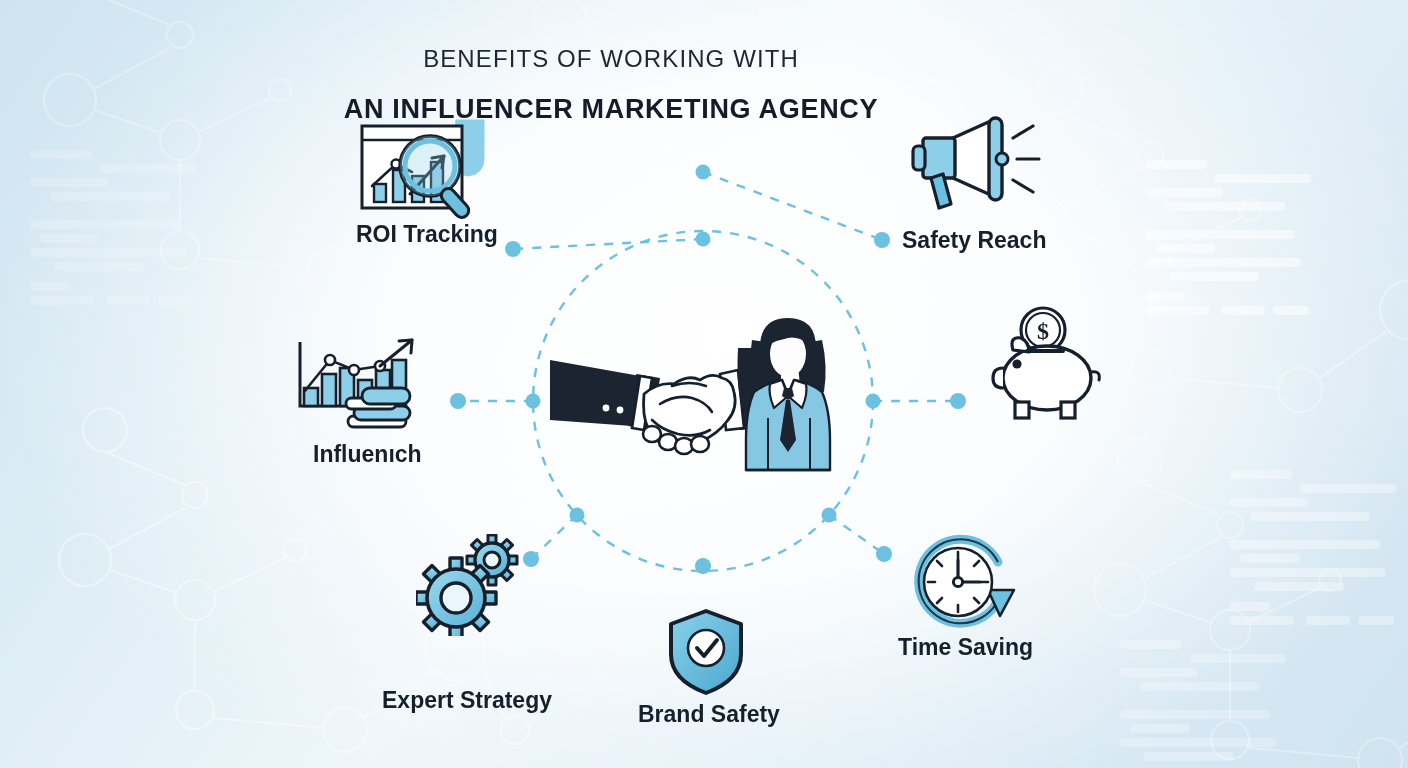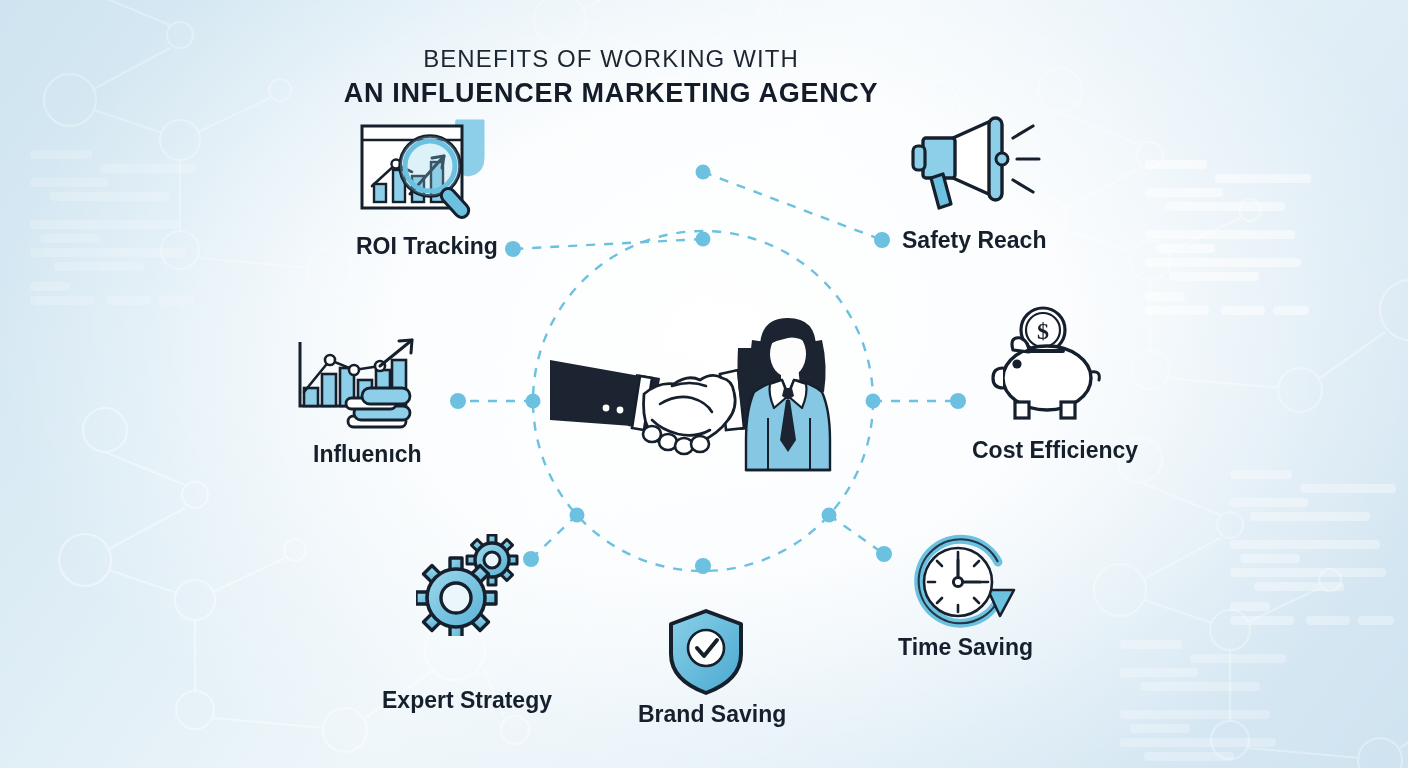--- a/index.html
+++ b/index.html
@@ -24,21 +24,21 @@
 
   .title-wrap {
     position:absolute; left:0; top:44px; width:1222px; text-align:center;
   }
   .title-line1 {
     font-size:24px; letter-spacing:1.1px; color:#1d2733;
     font-weight:400; line-height:30px;
   }
   .title-line2 {
     font-size:27px; letter-spacing:0.7px; color:#131c28;
-    font-weight:700; line-height:36px; margin-top:1px;
+    font-weight:700; line-height:36px; margin-top:17px;
   }
 
   .node-label {
     position:absolute;
     font-size:23px;
     font-weight:700;
     color:#16202c;
     white-space:nowrap;
     line-height:28px;
   }
@@ -372,22 +372,21 @@
       </svg>
     </div>
   </div>
 
   <div id="textlayer">
     <div class="title-wrap">
       <div class="title-line1">BENEFITS OF WORKING WITH</div>
       <div class="title-line2">AN INFLUENCER MARKETING AGENCY</div>
     </div>
 
-  <div class="node-label" style="left: 356px; top: 232px;">ROI Tracking</div>
+  <div class="node-label" style="left: 356px; top: 220px;">ROI Tracking</div>
       <div class="node-label" style="left: 902px; top: 226px;">Safety Reach</div>
-      <div class="node-label" style="left: 972px; top: 436px;">Cost Efficiency</div>
       <div class="node-label" style="left: 898px; top: 633px;">Time Saving</div>
-      <div class="node-label" style="left: 638px; top: 700px;">Brand Saving</div>
+      <div class="node-label" style="left: 638px; top: 700px;">Brand Safety</div>
       <div class="node-label" style="left: 382px; top: 686px;">Expert Strategy</div>
       <div class="node-label" style="left: 301px; top: 440px; margin-left: 12px;">Influenıch</div>
     </div>
 
 </div>
 
 </body></html>

